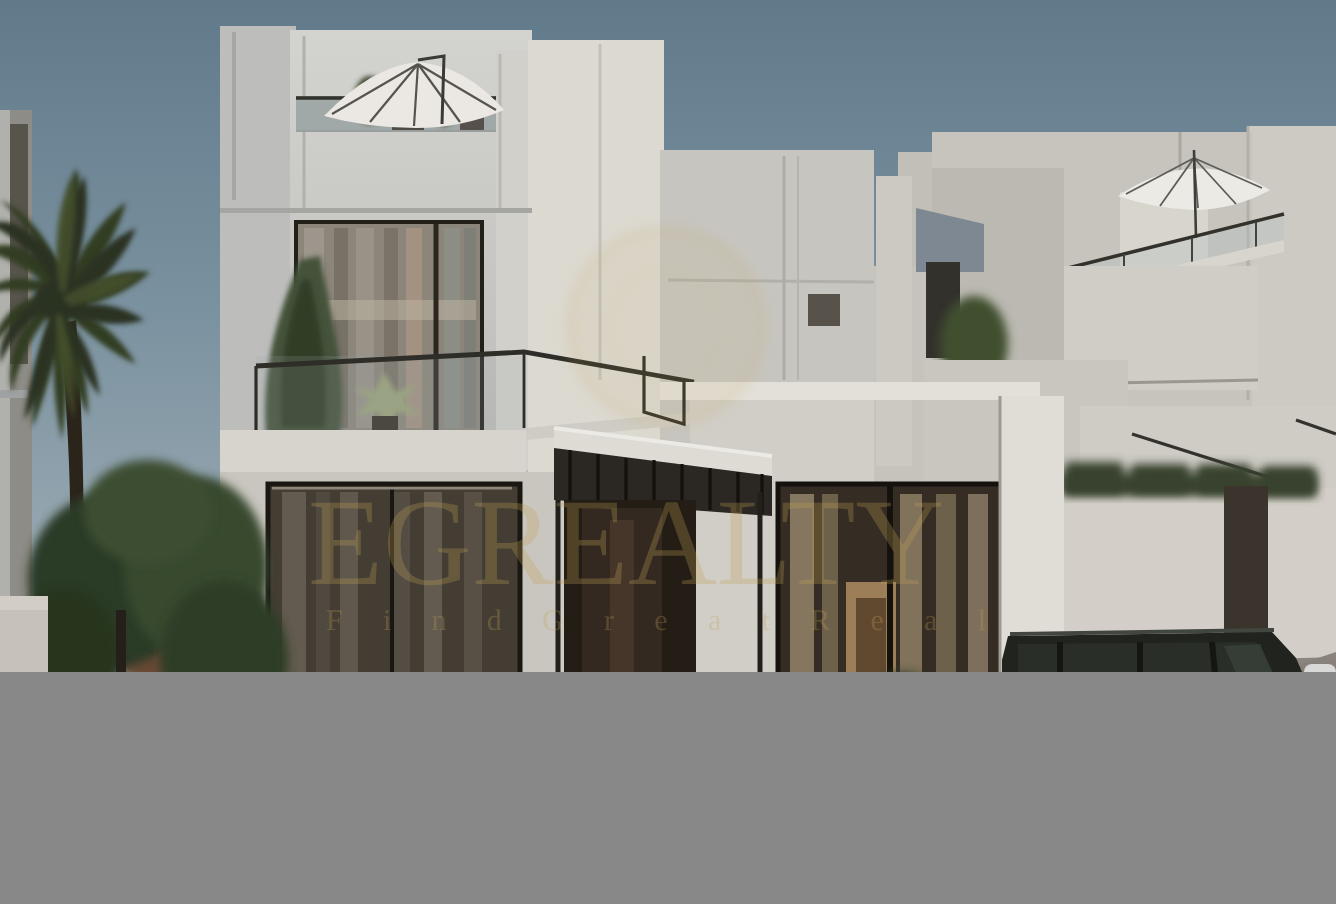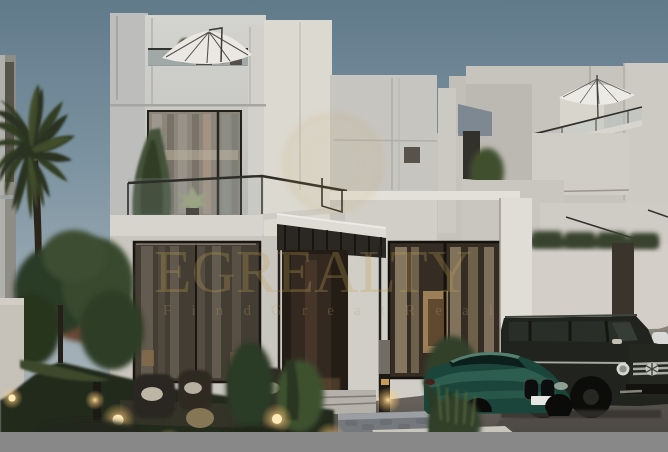--- a/index.html
+++ b/index.html
@@ -1,16 +1,16 @@
 <!DOCTYPE html>
 <html><head>
 <meta charset="utf-8">
 <style>
   html,body{margin:0;padding:0;background:#888;}
-  #scene{width:668px;height:432px;overflow:hidden;position:relative;font-family:"Liberation Sans",sans-serif;}
+  #scene{width:668px;height:336px;overflow:hidden;position:relative;font-family:"Liberation Sans",sans-serif;}
   svg{display:block;}
 </style>
 </head>
 <body>
 <div id="scene">
 <svg width="668" height="452" viewBox="0 0 668 452">
 <defs>
   <linearGradient id="sky" x1="0" y1="0" x2="0" y2="1">
     <stop offset="0" stop-color="#617a8a"></stop>
     <stop offset="0.35" stop-color="#7b92a0"></stop>

